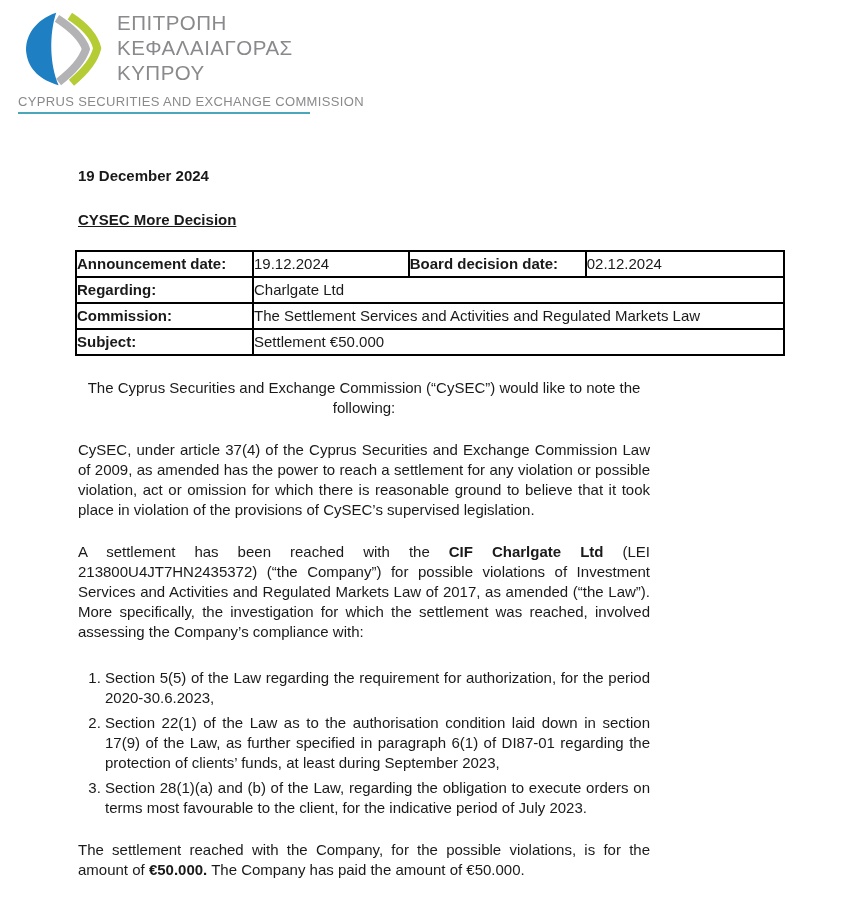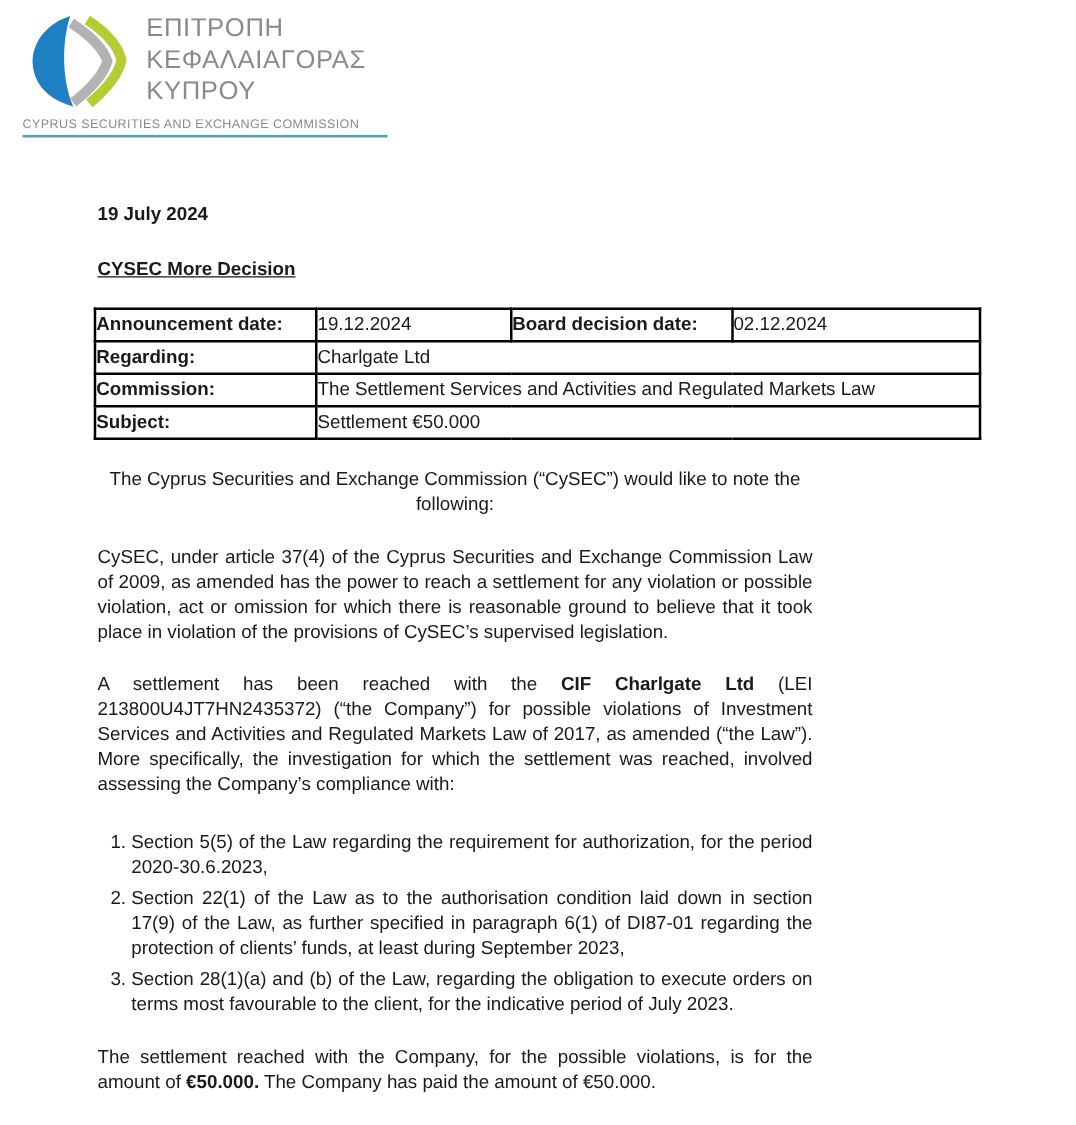--- a/index.html
+++ b/index.html
@@ -13,21 +13,21 @@
 
   
   .logo-block { padding: 8px 0 0 18px; width: 330px; }
   .logo-row { display: flex; gap: 15px; align-items: flex-start; margin-left: 2px; }
   .logo-mark { width: 82px; height: 82px; overflow: visible; flex: 0 0 auto; }
   .logo-greek {
     font-size: 20.5px; line-height: 25px; color: #8a8a8d;
     letter-spacing: 0.5px; margin-top: 2px; white-space: nowrap;
   }
   .logo-en {
-    font-size: 10px; letter-spacing: 0.35px; color: #8a8a8d;
+    font-size: 13px; letter-spacing: 0.35px; color: #8a8a8d;
     margin-top: 4px; white-space: nowrap;
   }
   .teal-line { height: 2px; width: 292px; margin-top: 3px; }
 
   
   .doc { margin: 0 76px 0 78px; font-size: 15px; line-height: 20px; }
   .doc-date { margin-top: 52px; font-weight: 700; }
   .doc-title { font-size: 15px; font-weight: 700; text-decoration: underline; margin-top: 24px; }
 
   table.info {
@@ -67,21 +67,21 @@
         <div>ΚΕΦΑΛΑΙΑΓΟΡΑΣ</div>
         <div>ΚΥΠΡΟΥ</div>
       </div>
     </div>
     <div class="logo-en">CYPRUS SECURITIES AND EXCHANGE COMMISSION</div>
     <div class="teal-line" style="background:#4BA6BA"></div>
   </header>
 
   <main class="doc">
 
-    <p class="doc-date">19 July 2024</p>
+    <p class="doc-date">19 December 2024</p>
 
     <h1 class="doc-title">CYSEC More Decision</h1>
 
     <table class="info">
       <colgroup>
         <col class="col1">
           <col class="col2">
           <col class="col3">
           <col class="col4">
       </colgroup>

